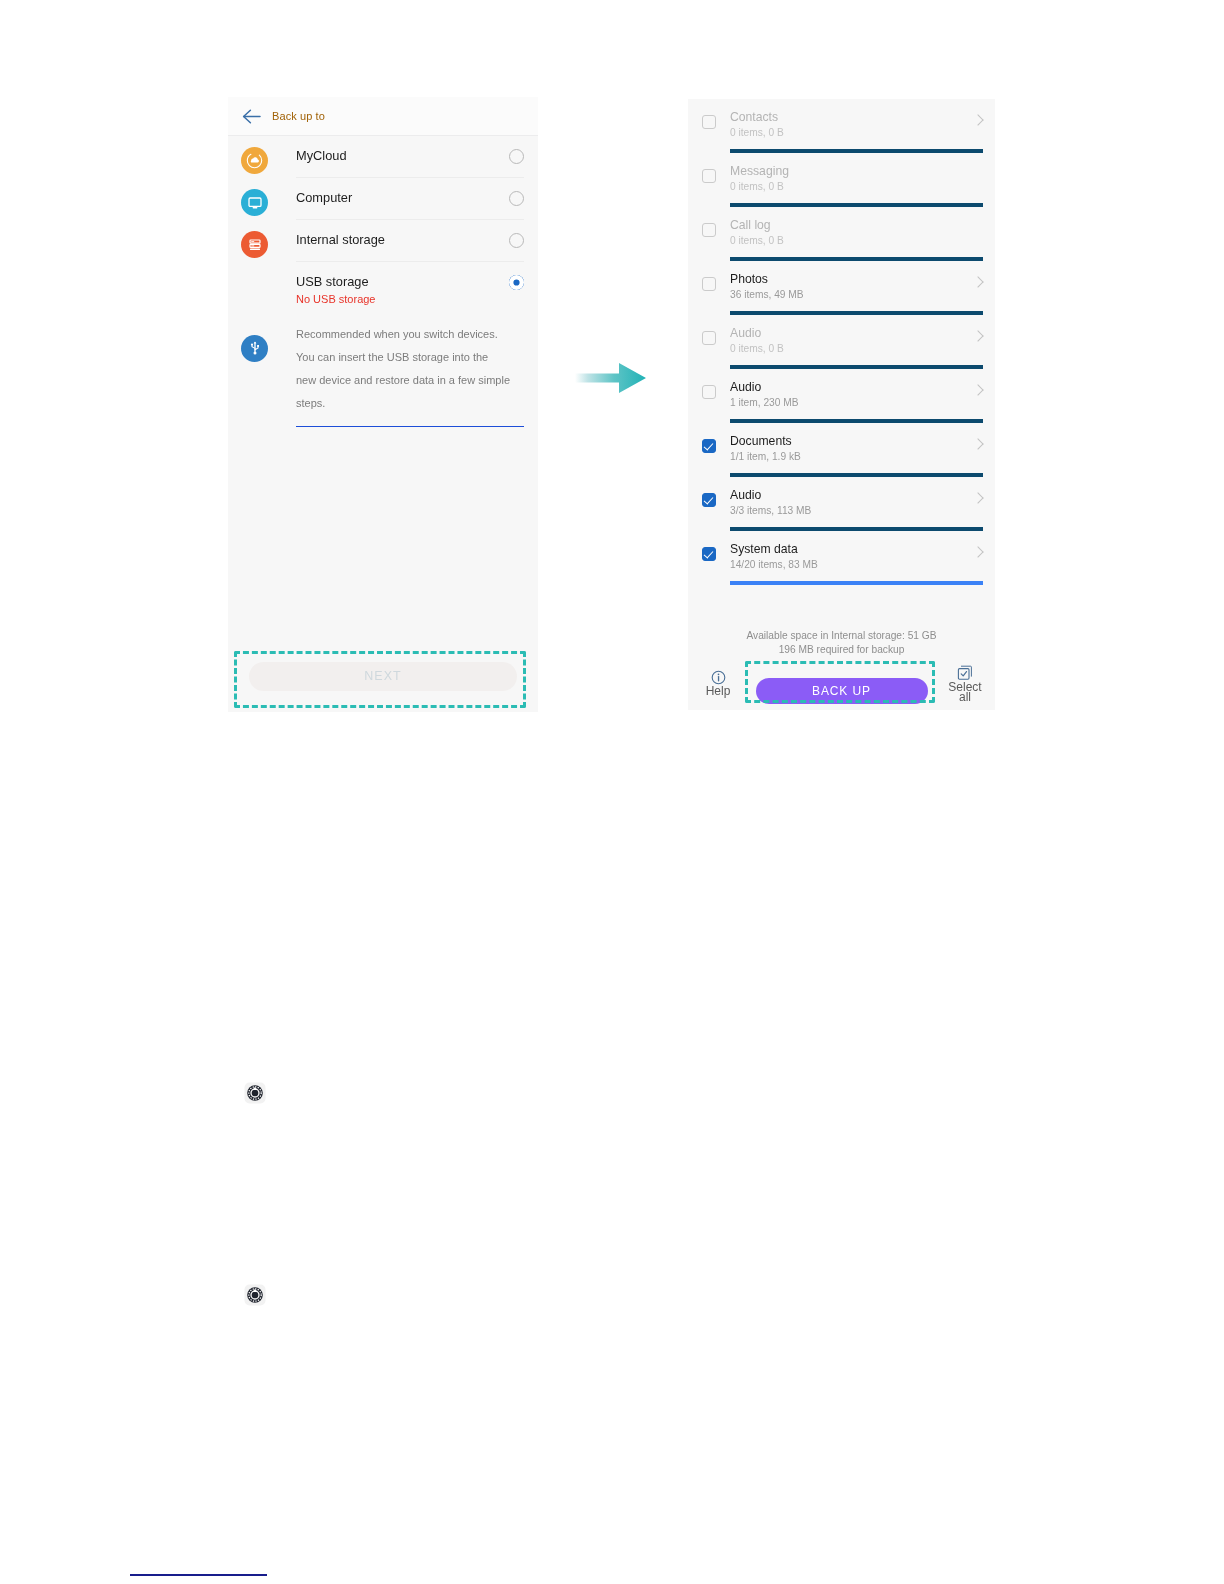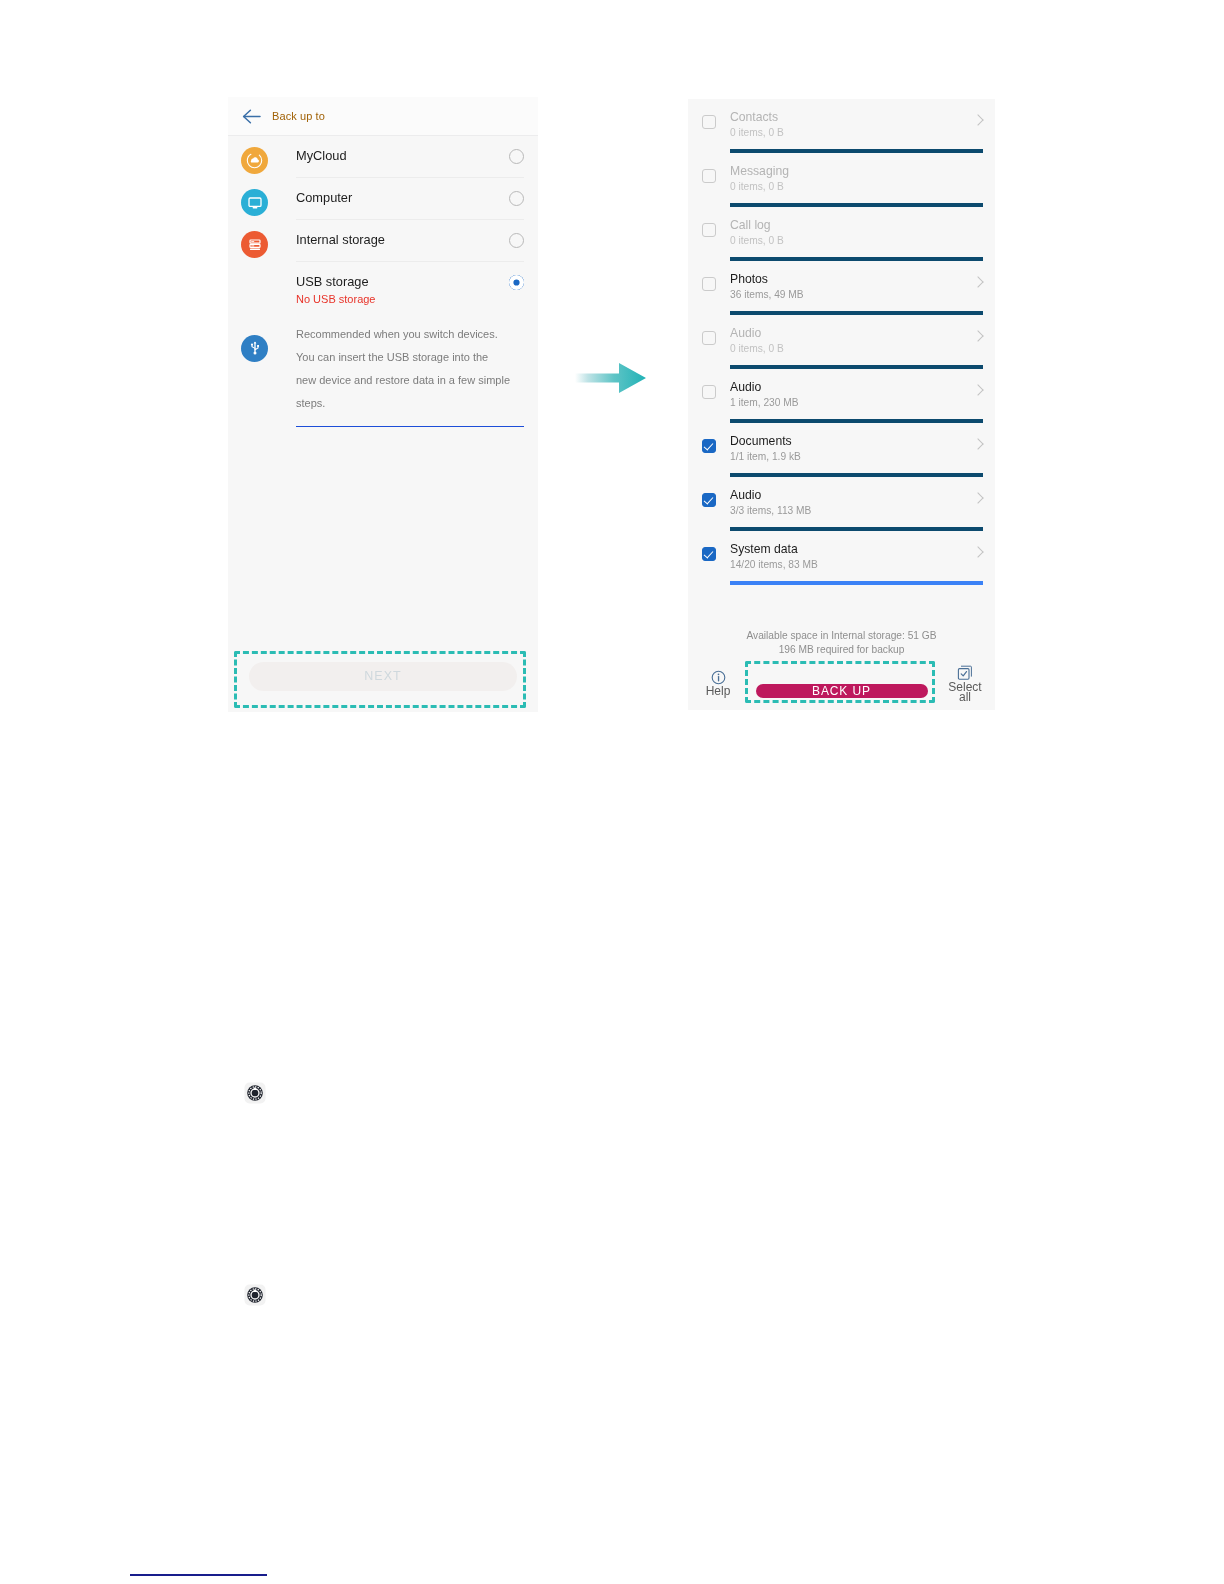--- a/index.html
+++ b/index.html
@@ -172,23 +172,23 @@
   }
   .side-action {
     width: 48px;
     text-align:center;
     color:#5a5a5a;
     font-size: 12px;
     line-height: 10px;
   }
   .side-action .glyph { display:flex; justify-content:center; margin-bottom: 1px; }
   .btn-backup {
-    width: 172px; height: 14px;
+    width: 172px; height: 26px;
     border-radius: 13px;
-    background: #be185d;
+    background: #8b5cf6;
     color: #ffffff;
     font-size: 12px;
     letter-spacing: 0.9px;
     display:flex; align-items:center; justify-content:center;
     border:none;
     font-family: "Liberation Sans", sans-serif;
     margin-top: 16px;
   }
 
   

